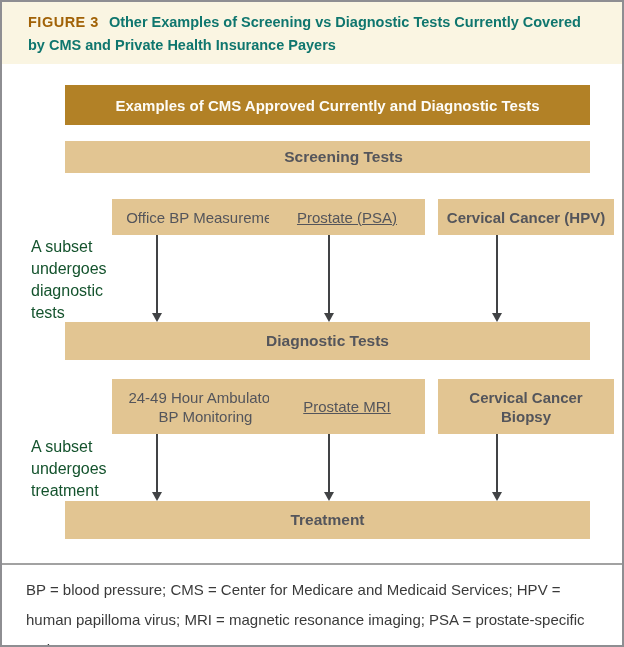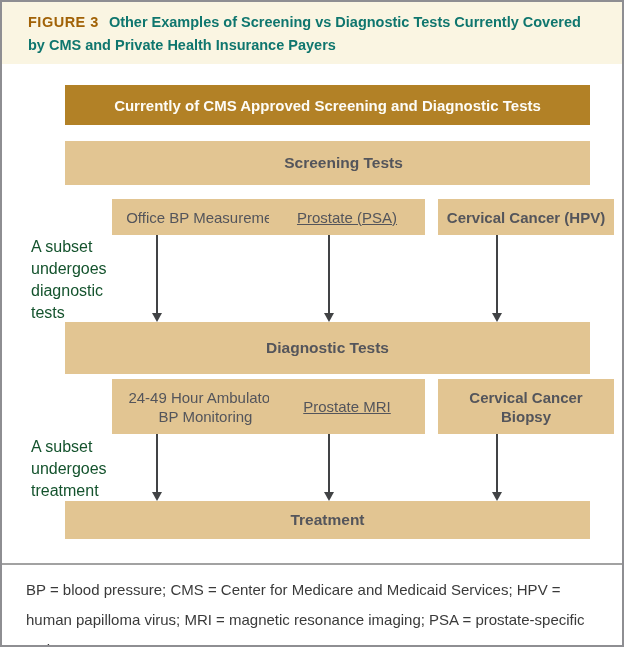--- a/index.html
+++ b/index.html
@@ -26,22 +26,22 @@
   .diagram { position:absolute; top:62px; left:0; right:0; height:499px; background:#ffffff; }
   .banner {
     position:absolute; left:63px; width:525px;
     display:flex; align-items:center; justify-content:center;
     box-sizing:border-box;
     background:#e2c592; color:#54555b;
     font-size:15.5px; font-weight:bold;
     text-align:center;
   }
   .banner--gold { background:#b28126; color:#fdfcf7; height:40px; top:21px; font-size:15px; }
-  .banner--screening  { top:77px;  height:44px;padding-left:32px; }
-  .banner--diagnostic { top:258px; height:52px; }
+  .banner--screening  { top:77px;  height:32px;padding-left:32px; }
+  .banner--diagnostic { top:258px; height:38px; }
   .banner--treatment  { top:437px; height:38px; }
   .box {
     position:absolute;
     display:flex; align-items:center; justify-content:center;
     box-sizing:border-box;
     background:#e2c592; color:#54555b;
     font-size:15px; line-height:19px;
     text-align:center; white-space:pre-line;
   }
   .row1 { top:135px; height:36px; }
@@ -88,21 +88,21 @@
 <body>
 
 <div class="figure-frame">
 
   <div class="fig-header">
     <span class="fig-label">FIGURE 3</span><span class="fig-title">Other Examples of Screening vs Diagnostic Tests Currently Covered by CMS and Private Health Insurance Payers</span>
   </div>
 
   <div class="diagram">
 
-    <div class="banner banner--gold">Currently of CMS Approved Screening and Diagnostic Tests</div>
+    <div class="banner banner--gold">Examples of CMS Approved Currently and Diagnostic Tests</div>
 
     <div class="banner banner--screening">Screening Tests</div>
 
     <div class="box row1 col1">Office BP Measurement</div>
     <div class="box row1 col2">Prostate (PSA)</div>
     <div class="box row1 col3">Cervical Cancer (HPV)</div>
 
     <div class="side-note note1">A subset
 undergoes
 diagnostic

